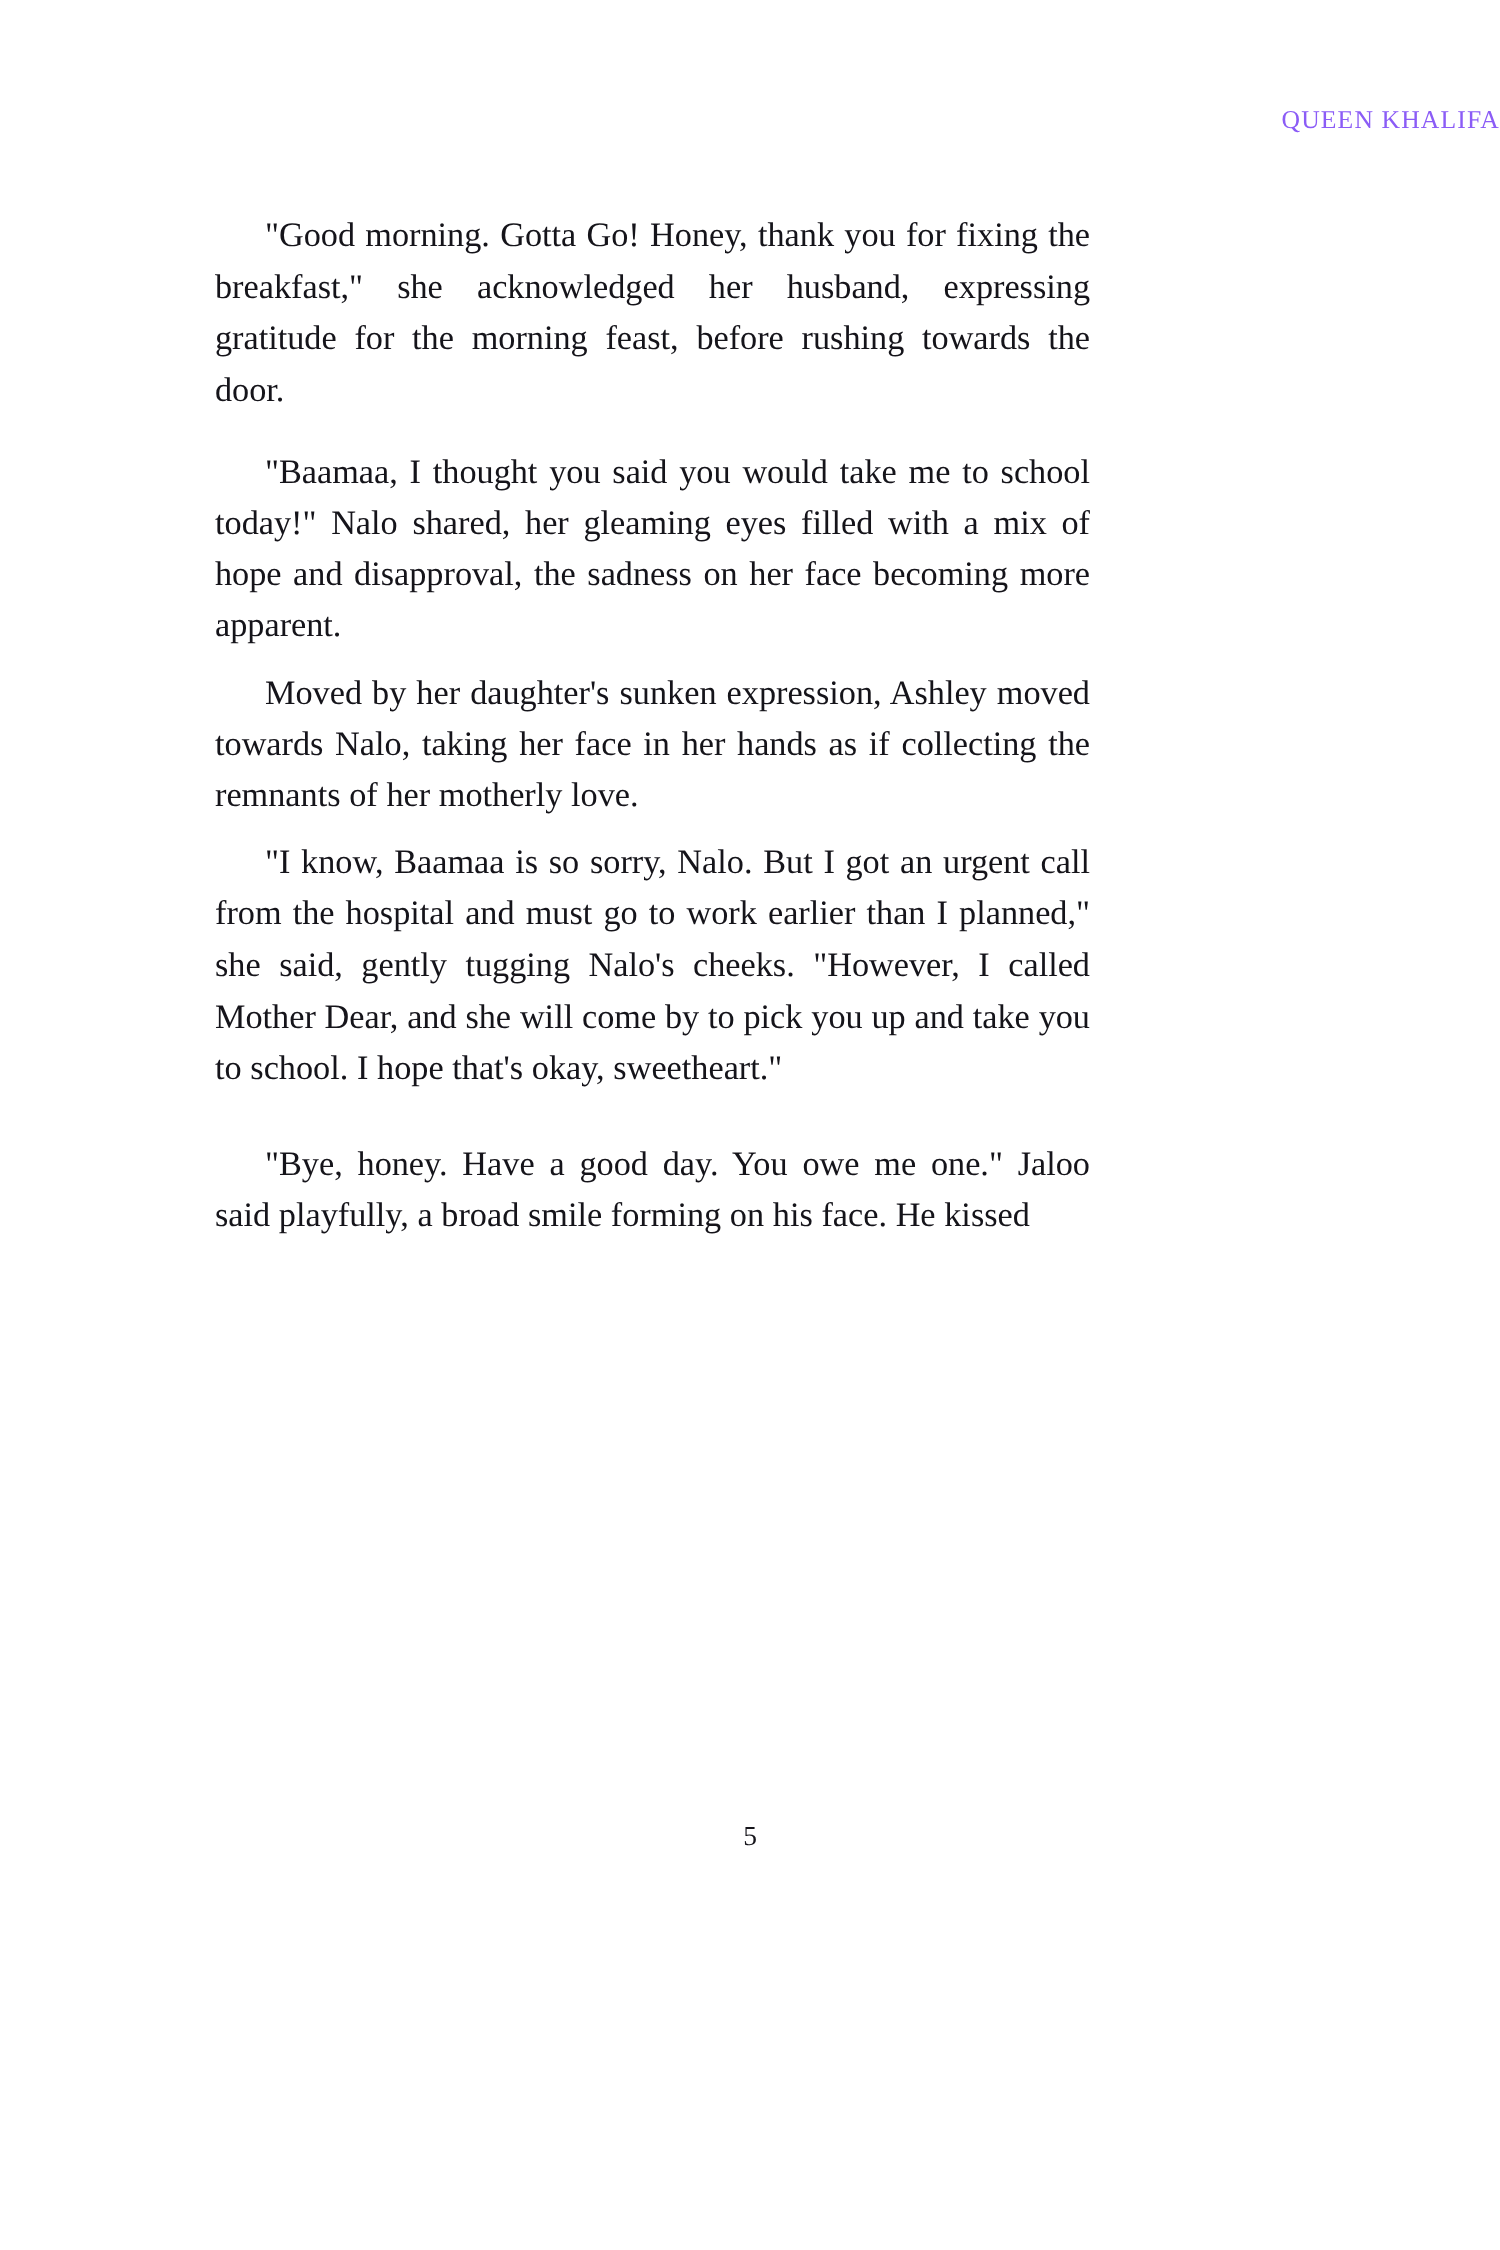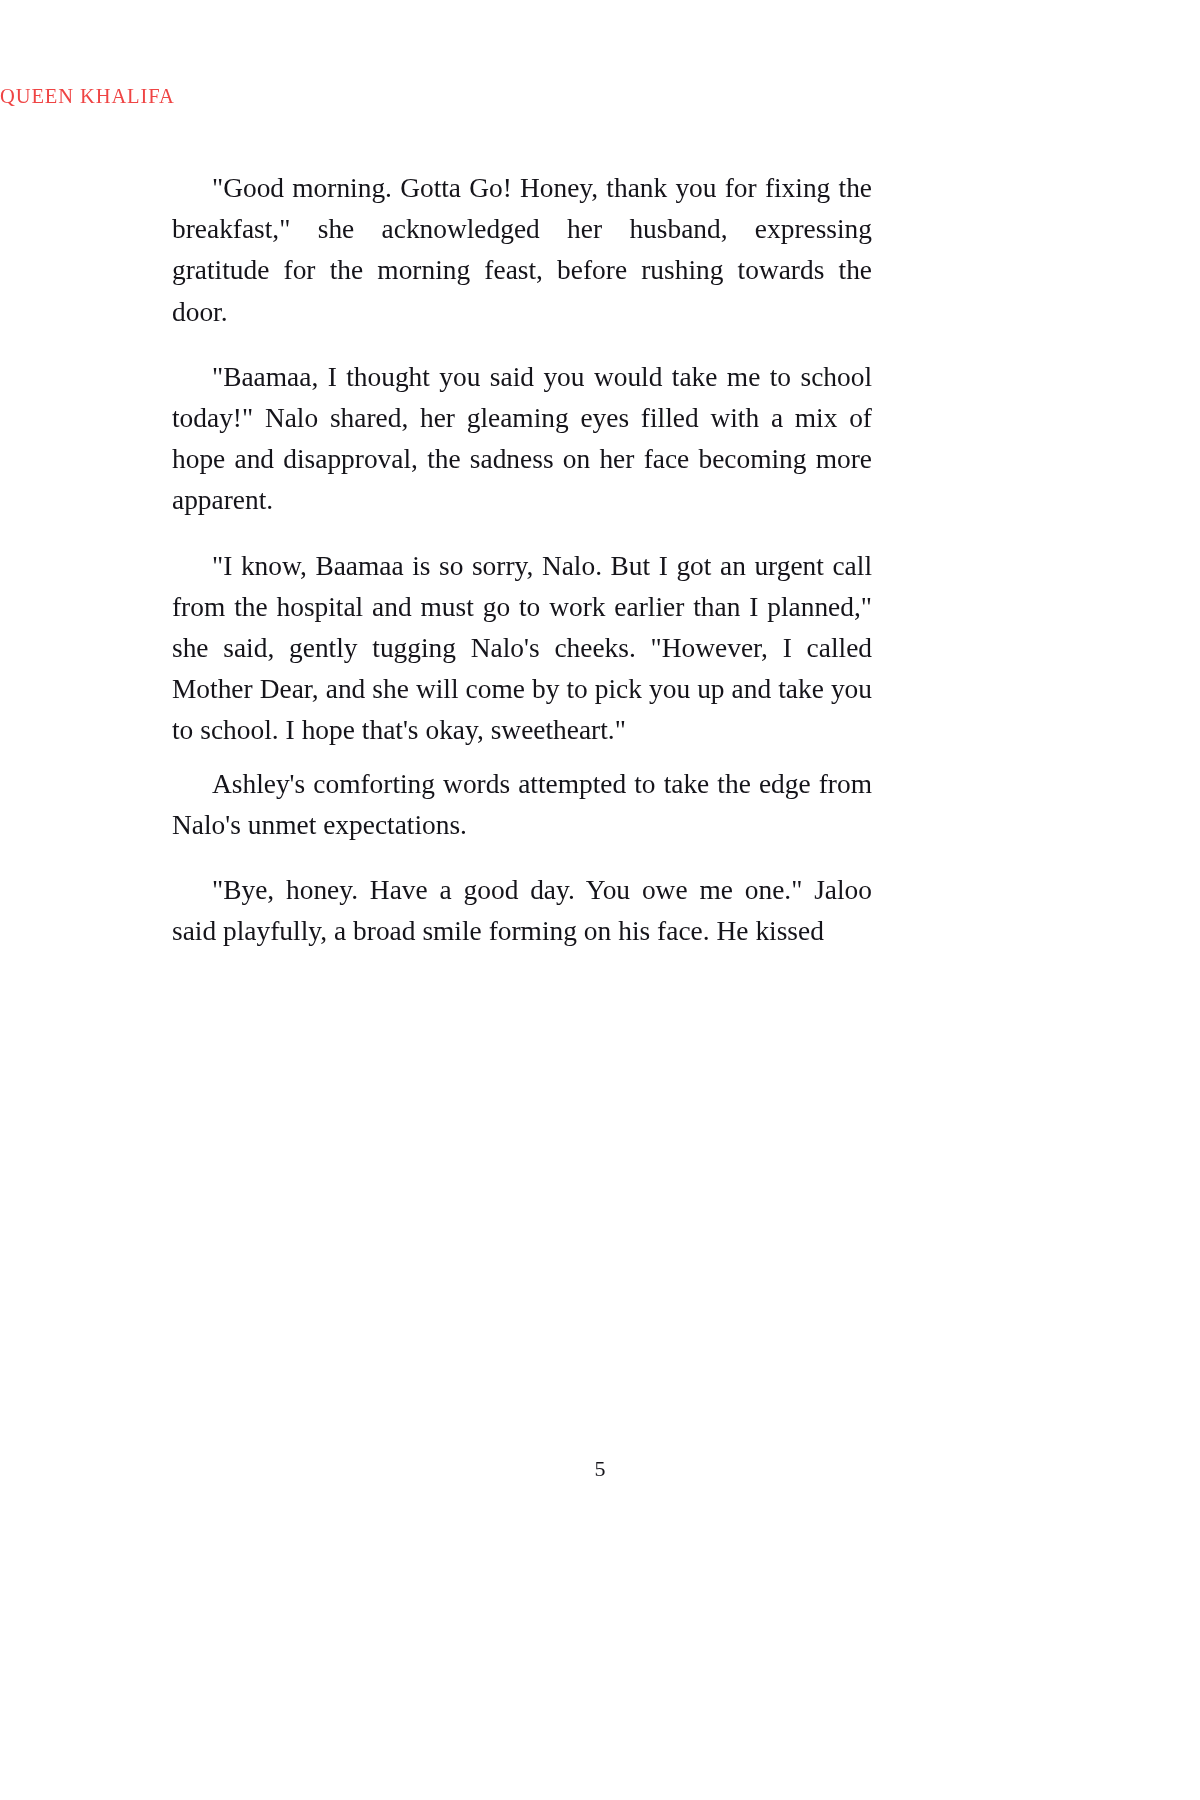--- a/index.html
+++ b/index.html
@@ -22,25 +22,25 @@
     inset: 0;
     background: #ffffff;
   }
 
   
   .running-head {
     position: absolute;
     top: 86px;
     left: 0;
     right: 0;
-    text-align: left;
+    text-align: right;
     font-family: "Liberation Serif", "DejaVu Serif", serif;
     font-size: 20.5px;
     letter-spacing: 0.9px;
-    color: #ef4444;
+    color: #8b5cf6;
     font-weight: 400;
     line-height: 1;
   }
 
   
   .text-column {
     position: absolute;
     top: 168px;
     left: 172px;
     width: 700px;
@@ -86,24 +86,24 @@
 <div class="page">
 
   <div class="running-head">QUEEN KHALIFA</div>
 
   <div class="text-column">
     <p class="para">"Good morning. Gotta Go! Honey, thank you for fixing the breakfast," she acknowledged her husband, expressing gratitude for the morning feast, before rushing towards the door.</p>
     <div class="para-gap"></div>
     <div class="para-gap"></div>
     <p class="para">"Baamaa, I thought you said you would take me to school today!" Nalo shared, her gleaming eyes filled with a mix of hope and disapproval, the sadness on her face becoming more apparent.</p>
     <div class="para-gap"></div>
+    <p class="para">Moved by her daughter's sunken expression, Ashley moved towards Nalo, taking her face in her hands as if collecting the remnants of her motherly love.</p>
     <div class="para-gap"></div>
     <p class="para">"I know, Baamaa is so sorry, Nalo. But I got an urgent call from the hospital and must go to work earlier than I planned," she said, gently tugging Nalo's cheeks. "However, I called Mother Dear, and she will come by to pick you up and take you to school. I hope that's okay, sweetheart."</p>
     <div class="para-gap"></div>
-    <p class="para">Ashley's comforting words attempted to take the edge from Nalo's unmet expectations.</p>
     <div class="para-gap"></div>
     <div class="para-gap"></div>
     <p class="para">"Bye, honey. Have a good day. You owe me one." Jaloo said playfully, a broad smile forming on his face. He kissed</p>
   </div>
 
   <div class="folio">5</div>
 
 </div>
 
 </body></html>

